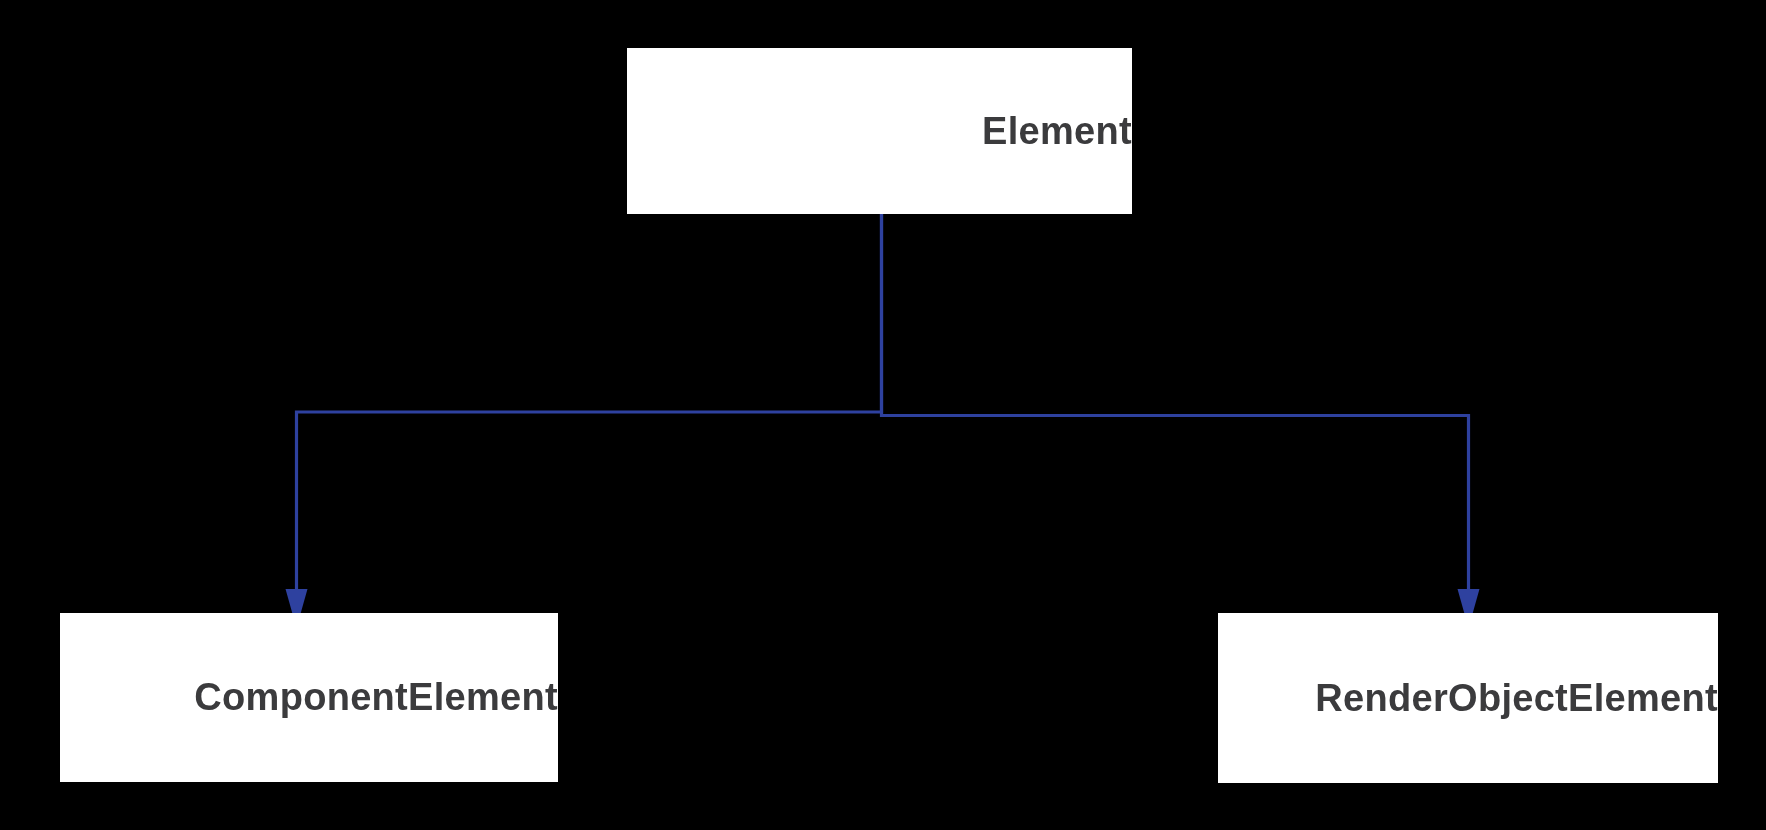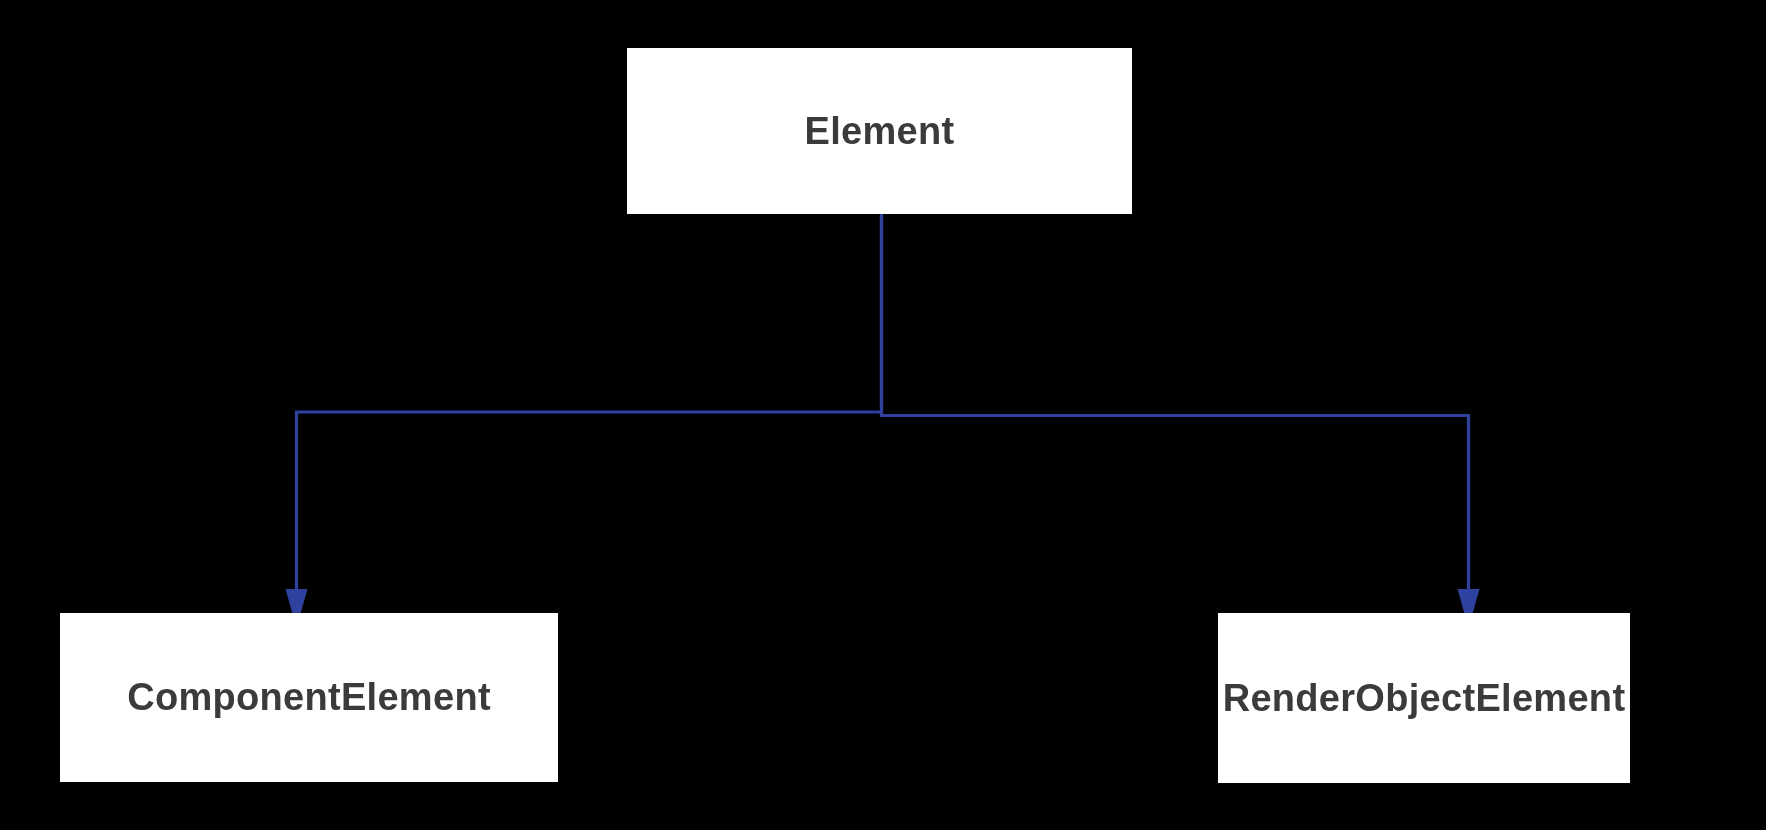--- a/index.html
+++ b/index.html
@@ -19,41 +19,41 @@
     inset: 0;
     width: 1766px;
     height: 830px;
   }
   .node {
     position: absolute;
     background: var(--box-fill, #fff);
     color: var(--box-text, #3b3b3d);
     display: flex;
     align-items: center;
-    justify-content: center;
+    justify-content: flex-end;
     font-size: 38px;
     font-weight: 600;
     letter-spacing: 0.3px;
   }
   .node-root {
     left: 627px;
     top: 48px;
     width: 505px;
     height: 166px;
   }
   .node-left-child {
     left: 60px;
     top: 613px;
     width: 498px;
     height: 169px;
   }
   .node-right-child {
     left: 1218px;
     top: 613px;
-    width: 412px;
+    width: 500px;
     height: 170px;
   }
   .edges-overlay {
     position: absolute;
     left: 0;
     top: 0;
     width: 1766px;
     height: 830px;
     pointer-events: none;
   }

